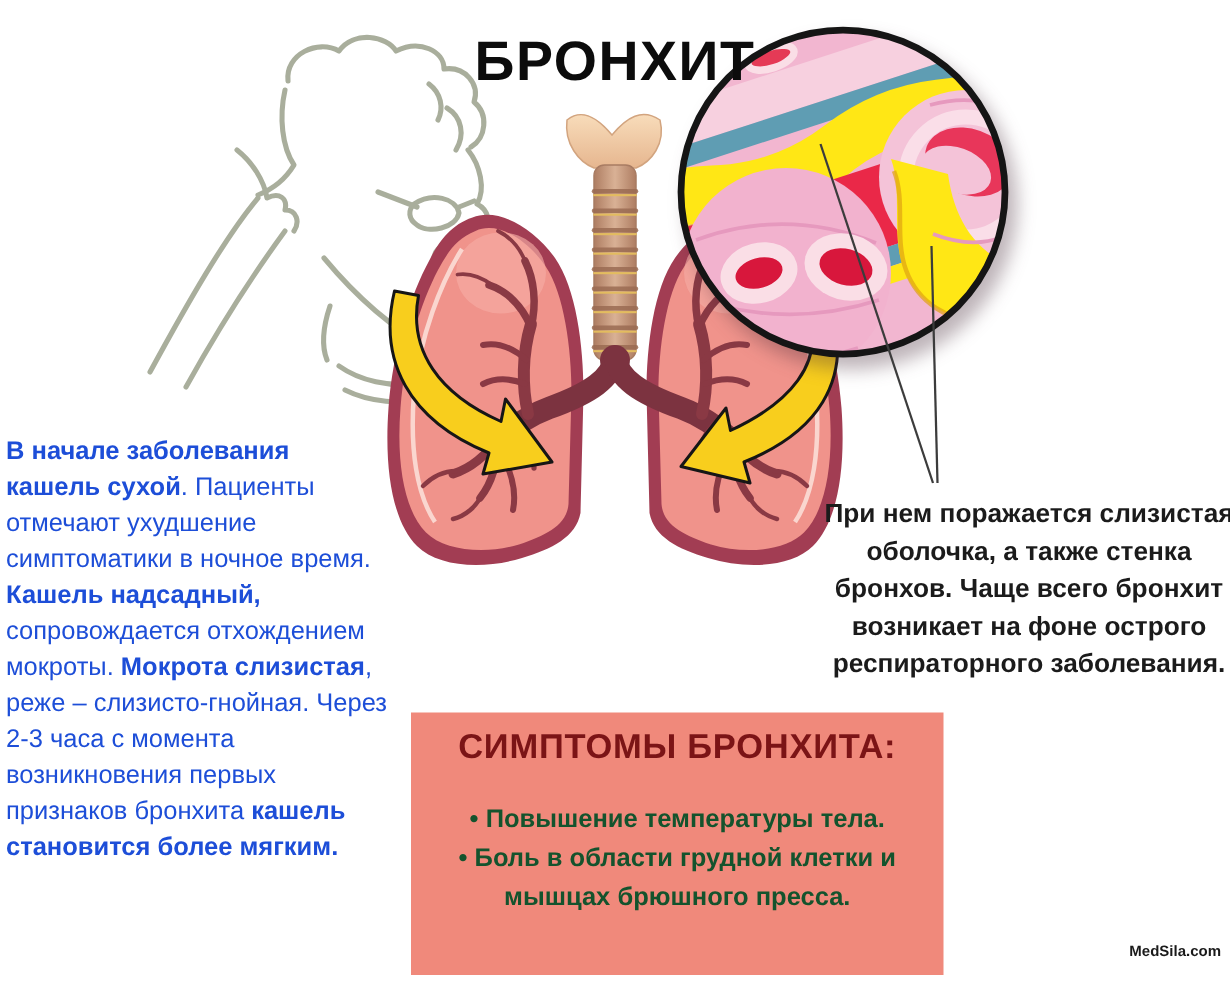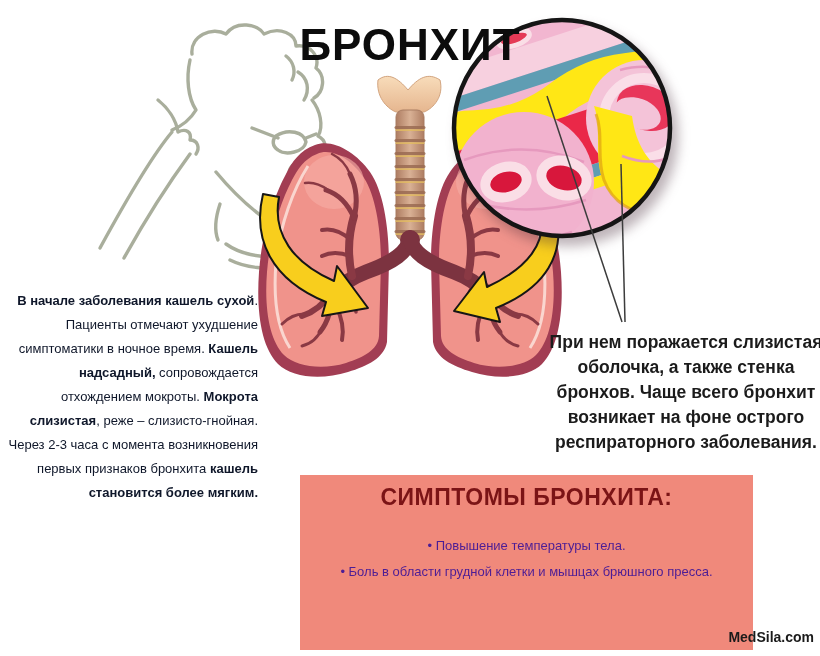--- a/index.html
+++ b/index.html
@@ -4,47 +4,47 @@
 <style>
   html,body{margin:0;padding:0;}
   body{
     width:820px;height:656px;position:relative;overflow:hidden;
     background:#ffffff;
     font-family:"Liberation Sans","DejaVu Sans",sans-serif;
   }
   .abs{position:absolute;}
   .title{
     top:20px;left:0;width:820px;text-align:center;
-    font-size:44px;font-weight:bold;color:#0c0c0c;letter-spacing:1px;
+    font-size:37px;font-weight:bold;color:#0c0c0c;letter-spacing:1px;
   }
   .left-text{
-    top:289px;left:4px;width:254px;text-align:right;
-    font-size:13px;line-height:24px;color:#0f172a;
+    top:289px;left:4px;width:254px;text-align:left;
+    font-size:17px;line-height:24px;color:#1d4ed8;
   }
   .right-text{
     top:330px;left:546px;width:280px;text-align:center;
     font-size:17.5px;line-height:25px;color:#1b1b1b;font-weight:bold;
   }
   .seg{font-weight:normal;}
   .seg.b{font-weight:bold;}
   .symptoms-box{
-    top:475px;left:300px;width:453px;height:175px;
+    top:475px;left:274px;width:355px;height:175px;
     background:#F0897B;
   }
   .symptoms-heading{
     margin-top:9px;text-align:center;
     font-size:23px;font-weight:bold;color:#7B1416;letter-spacing:.5px;
   }
   .symptoms-list{margin-top:22px;}
   .symptom-item{
-    text-align:center;font-size:13px;font-weight:normal;color:#4c1d95;
+    text-align:center;font-size:17px;font-weight:bold;color:#14532d;
     line-height:26px;padding:0 10px;
   }
   .watermark{
-    top:629px;right:6px;font-size:14px;font-weight:bold;color:#1a1a1a;
+    top:629px;right:6px;font-size:10px;font-weight:bold;color:#1a1a1a;
   }
   .person-svg{top:8px;left:40px;}
   .lungs-svg{top:62px;left:248px;}
   .arrows-svg{top:0;left:0;}
   .inset-svg{top:10px;left:444px;filter:drop-shadow(6px 8px 6px rgba(70,40,55,.35));}
   .pointer-svg{top:0;left:0;}
   svg{display:block;}
 </style>
 </head>
 <body>

